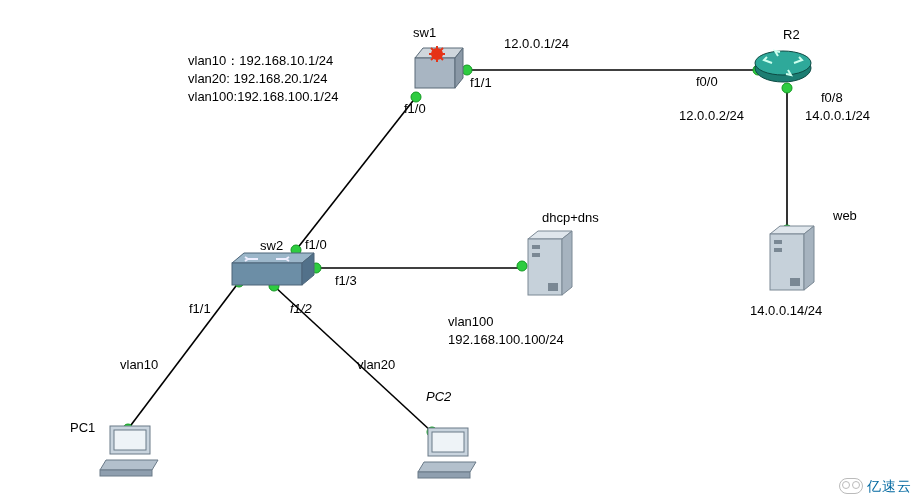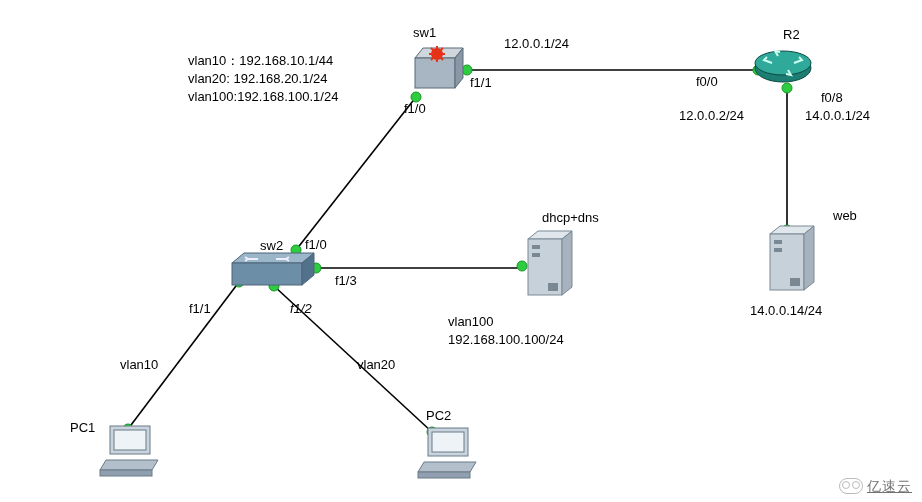--- a/index.html
+++ b/index.html
@@ -42,24 +42,23 @@
   }
   .link {
     stroke: #000;
     stroke-width: 1.6;
   }
   .watermark {
     position: absolute;
     right: 10px;
     bottom: 6px;
     font-size: 14px;
-    color: #737373;
+    color: #0369a1;
     letter-spacing: 1px;
     font-family: Arial, sans-serif;
-    text-decoration: underline;
   }
   .watermark .logo {
     display: inline-block;
     width: 22px;
     height: 14px;
     border: 1.5px solid #bbb;
     border-radius: 8px;
     vertical-align: middle;
     position: relative;
     margin-right: 4px;
@@ -177,23 +176,23 @@
     <rect x="8" y="50" width="52" height="6" fill="#8f9faf" stroke="#6a7a88"></rect>
   </svg>
 </div>
 
 <div class="label" style="left:413px;top:24px;">sw1</div>
 <div class="label" style="left:783px;top:26px;">R2</div>
 <div class="label" style="left:220px;top:237px;margin-left:40px;">sw2</div>
 <div class="label" style="left:542px;top:209px;">dhcp+dns</div>
 <div class="label" style="left:833px;top:207px;">web</div>
 <div class="label" style="left:70px;top:419px;">PC1</div>
-<div class="label" style="left:426px;top:407px;">PC2</div>
-
-<div class="block" style="left:188px;top:52px;"><span>vlan10：192.168.10.1/44</span>
+<div class="label" style="left:426px;top:388px;font-style:italic;">PC2</div>
+
+<div class="block" style="left:188px;top:52px;"><span>vlan10：192.168.10.1/24</span>
 <span>vlan20: 192.168.20.1/24</span>
 <span>vlan100:192.168.100.1/24</span></div>
 
 <div class="label" style="left:504px;top:35px;">12.0.0.1/24</div>
 
 <div class="label" style="left:696px;top:73px;">f0/0</div>
 <div class="label" style="left:679px;top:107px;">12.0.0.2/24</div>
 <div class="label" style="left:821px;top:89px;">f0/8</div>
 <div class="label" style="left:805px;top:107px;">14.0.0.1/24</div>
 

